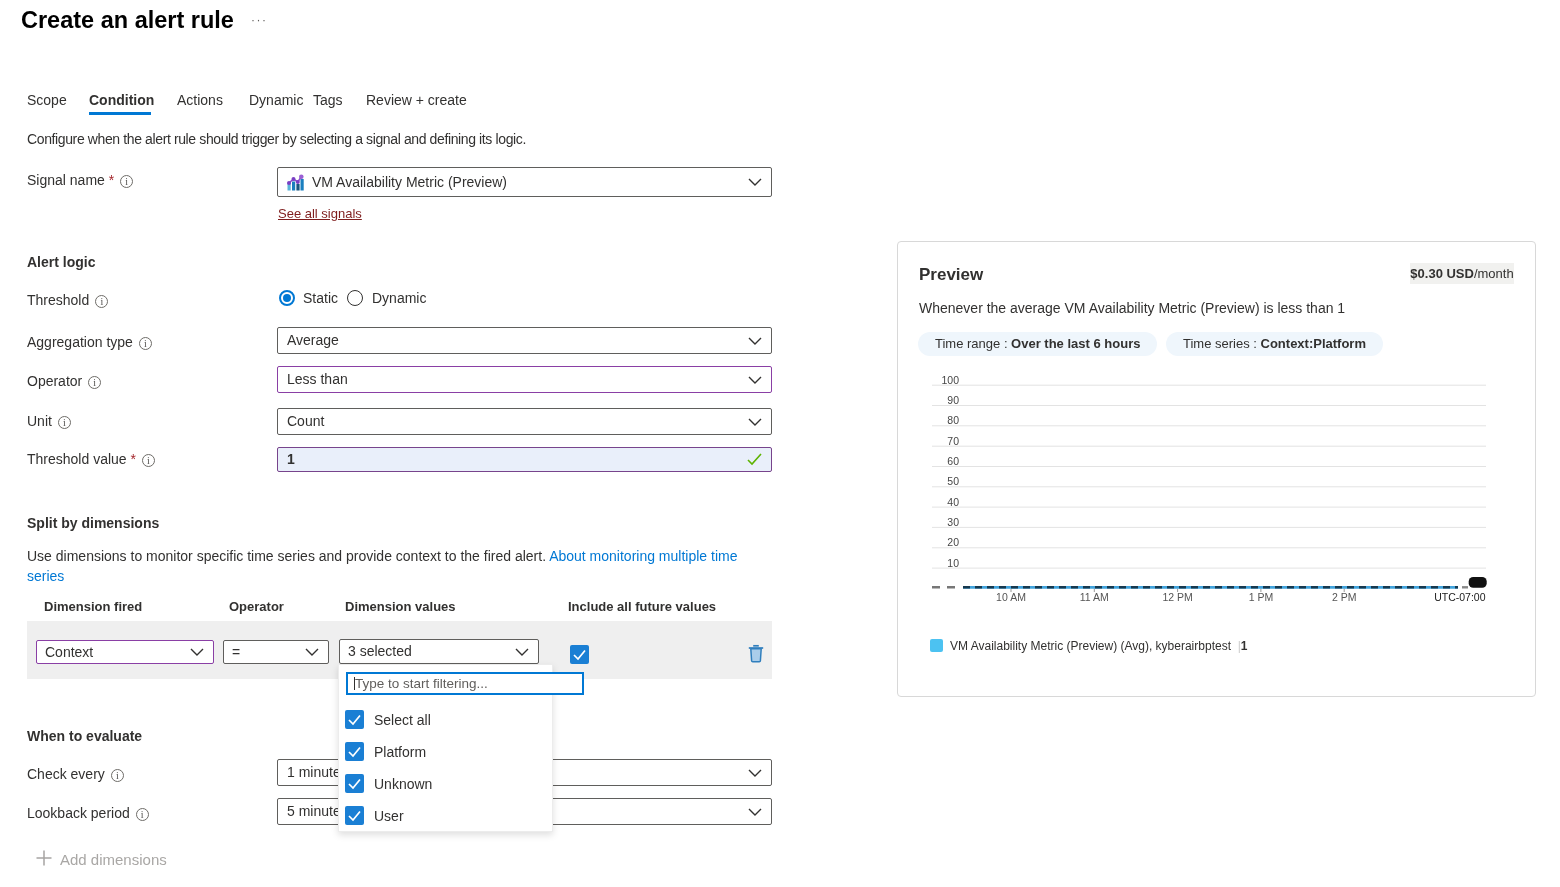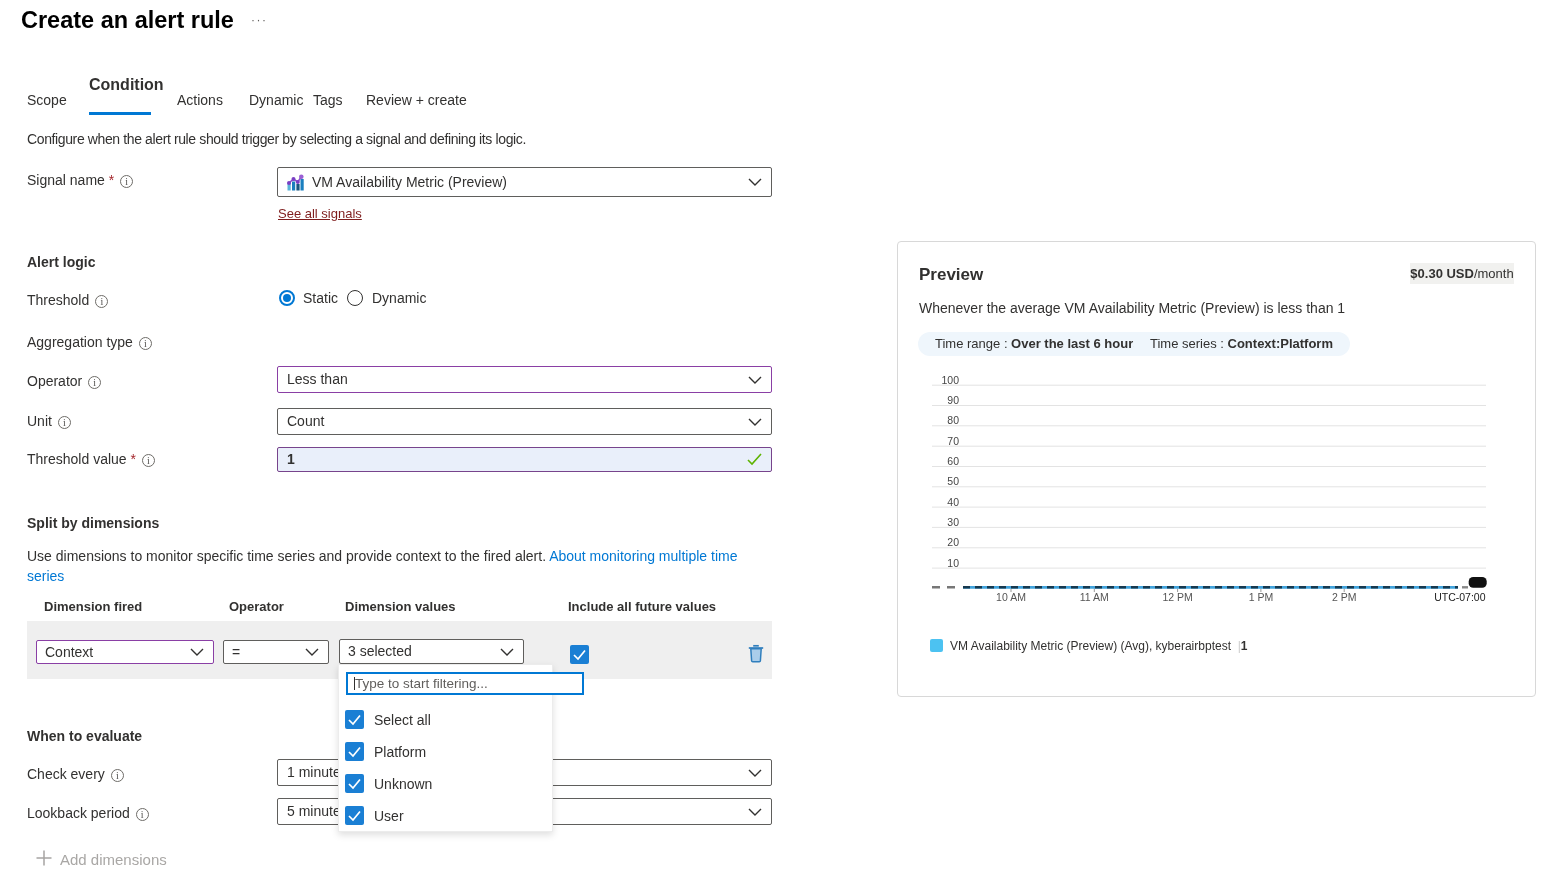--- a/index.html
+++ b/index.html
@@ -15,21 +15,21 @@
   h2 { font-size:14px; font-weight:bold; color:#323130; }
 </style>
 </head>
 <body>
 <div id="page">
 
   <div class="abs" style="left:21px; top:7px; font-size:23.5px; font-weight:bold; color:#000000;">Create an alert rule</div>
   <div class="abs" style="left:251px; top:13px; font-size:12px; color:#605e5c; letter-spacing:1.5px;">···</div>
 
   <div class="abs" style="left:27px; top:92px; font-size:14px;">Scope</div>
-  <div class="abs" style="left:89px; top:76px; font-size:16px; font-weight:bold;">Condition</div>
+  <div class="abs" style="left:89px; top:92px; font-size:14px; font-weight:bold;">Condition</div>
   <div class="abs" style="left:89px; top:112px; width:62px; height:3px; background:#0078d4;"></div>
   <div class="abs" style="left:177px; top:92px; font-size:14px;">Actions</div>
   <div class="abs" style="left:249px; top:92px; font-size:14px;">Dynamic</div>
   <div class="abs" style="left:313px; top:92px; font-size:14px;">Tags</div>
   <div class="abs" style="left:366px; top:92px; font-size:14px;text-align:right;">Review + create</div>
 
   <div class="abs" style="left:27px; top:131px; font-size:14px; letter-spacing:-0.38px;">Configure when the alert rule should trigger by selecting a signal and defining its logic.</div>
 
   <div class="abs lbl" style="left:27px; top:172px;">Signal name <span class="req">*</span><span class="info">i</span></div>
   <div class="sel" style="top:167px; height:30px; line-height:28px;">
@@ -55,20 +55,25 @@
 
   <div class="abs lbl" style="left:27px; top:292px;">Threshold<span class="info">i</span></div>
 
   <div class="abs" style="left:279px; top:290px; width:16px; height:16px; border:2px solid #0078d4; border-radius:50%;"></div>
   <div class="abs" style="left:283px; top:294px; width:8px; height:8px; background:#0078d4; border-radius:50%;"></div>
   <div class="abs" style="left:303px; top:290px; font-size:14px;">Static</div>
   <div class="abs" style="left:347px; top:290px; width:16px; height:16px; border:1.5px solid #323130; border-radius:50%;"></div>
   <div class="abs" style="left:372px; top:290px; font-size:14px;">Dynamic</div>
 
   <div class="abs lbl" style="left:27px; top:334px;">Aggregation type<span class="info">i</span></div>
+  <div class="sel" style="top:327px;">Average
+    <svg class="chev" viewBox="0 0 14 8">
+        <path d="M1 1 L7 7 L13 1" fill="none" stroke="#323130" stroke-width="1.4"></path>
+      </svg>
+  </div>
 
   <div class="abs lbl" style="left:27px; top:373px;">Operator<span class="info">i</span></div>
   <div class="sel" style="top:366px; border:1px solid #8a3fa5;">Less than
     <svg class="chev" viewBox="0 0 14 8">
         <path d="M1 1 L7 7 L13 1" fill="none" stroke="#323130" stroke-width="1.4"></path>
       </svg>
   </div>
 
   <div class="abs lbl" style="left:27px; top:413px;">Unit<span class="info">i</span></div>
   <div class="sel" style="top:408px;">Count
@@ -96,21 +101,21 @@
   <div class="abs" style="left:36px; top:640px; width:178px; height:24px; border:1px solid #8a3fa5; border-radius:2px; background:#fff; font-size:14px; line-height:22px; padding-left:8px;">Context
     <svg class="chev" viewBox="0 0 14 8">
         <path d="M1 1 L7 7 L13 1" fill="none" stroke="#323130" stroke-width="1.4"></path>
       </svg>
   </div>
   <div class="abs" style="left:223px; top:640px; width:106px; height:24px; border:1px solid #5f5e5c; border-radius:2px; background:#fff; font-size:14px; line-height:22px; padding-left:8px;">=
     <svg class="chev" viewBox="0 0 14 8">
         <path d="M1 1 L7 7 L13 1" fill="none" stroke="#323130" stroke-width="1.4"></path>
       </svg>
   </div>
-  <div class="abs" style="left:339px; top:639px; width:185px; height:25px; border:1px solid #5f5e5c; border-radius:2px; background:#fff; font-size:14px; line-height:23px; padding-left:8px;">3 selected
+  <div class="abs" style="left:339px; top:639px; width:200px; height:25px; border:1px solid #5f5e5c; border-radius:2px; background:#fff; font-size:14px; line-height:23px; padding-left:8px;">3 selected
     <svg class="chev" viewBox="0 0 14 8">
         <path d="M1 1 L7 7 L13 1" fill="none" stroke="#323130" stroke-width="1.4"></path>
       </svg>
   </div>
 
   <div class="abs" style="left:570px; top:645px; width:19px; height:19px; background:#1a7fd4; border-radius:2px;">
     <svg width="19" height="19" viewBox="0 0 19 19">
         <path d="M4 10 L8 14 L15 5.5" fill="none" stroke="#fff" stroke-width="1.7"></path>
       </svg>
   </div>
@@ -158,21 +163,21 @@
       <path d="M8 0.5 V15.5 M0.5 8 H15.5" stroke="#a6a4a2" stroke-width="1.5"></path>
     </svg>
   <div class="abs" style="left:60px; top:851px; font-size:15px; color:#a9a7a5;">Add dimensions</div>
 
   <div class="abs" style="left:897px; top:241px; width:639px; height:456px; border:1px solid #d8d8d8; border-radius:4px; background:#fff;"></div>
   <div class="abs" style="left:919px; top:265px; font-size:17px; font-weight:bold;">Preview</div>
   <div class="abs" style="left:1410px; top:263px; width:104px; height:21px; background:#f1f1ef; font-size:13px; line-height:21px; text-align:center; white-space:nowrap;"><b>$0.30 USD</b>/month</div>
   <div class="abs" style="left:919px; top:300px; font-size:14px;">Whenever the average VM Availability Metric (Preview) is less than 1</div>
 
   <div class="abs" style="left:918px; top:332px; height:24px; background:#eff6fc; border-radius:12px; font-size:13px; line-height:24px; padding:0 17px; white-space:nowrap;">Time range : <b>Over the last 6 hours</b></div>
-  <div class="abs" style="left:1133px; top:332px; height:24px; background:#eff6fc; border-radius:12px; font-size:13px; line-height:24px; padding:0 17px; white-space:nowrap;">Time series : <b>Context:Platform</b></div>
+  <div class="abs" style="left:1166px; top:332px; height:24px; background:#eff6fc; border-radius:12px; font-size:13px; line-height:24px; padding:0 17px; white-space:nowrap;">Time series : <b>Context:Platform</b></div>
 
   <svg class="abs" style="left:897px; top:365px;" width="620" height="245" viewBox="0 0 620 245">
     <g font-family="Liberation Sans, sans-serif" font-size="10.5" fill="#464646" text-anchor="end">
       <text x="62" y="18.6">100</text>
       <text x="62" y="38.9">90</text>
       <text x="62" y="59.2">80</text>
       <text x="62" y="79.6">70</text>
       <text x="62" y="99.9">60</text>
       <text x="62" y="120.2">50</text>
       <text x="62" y="140.5">40</text>

